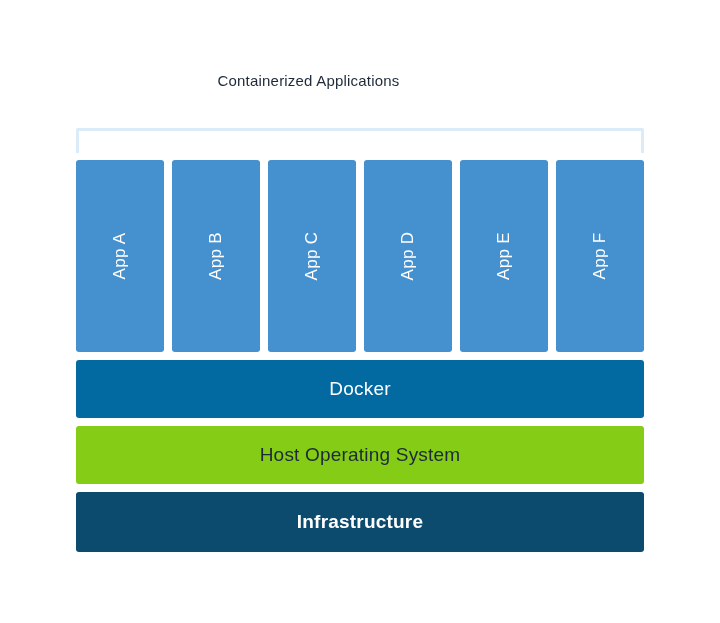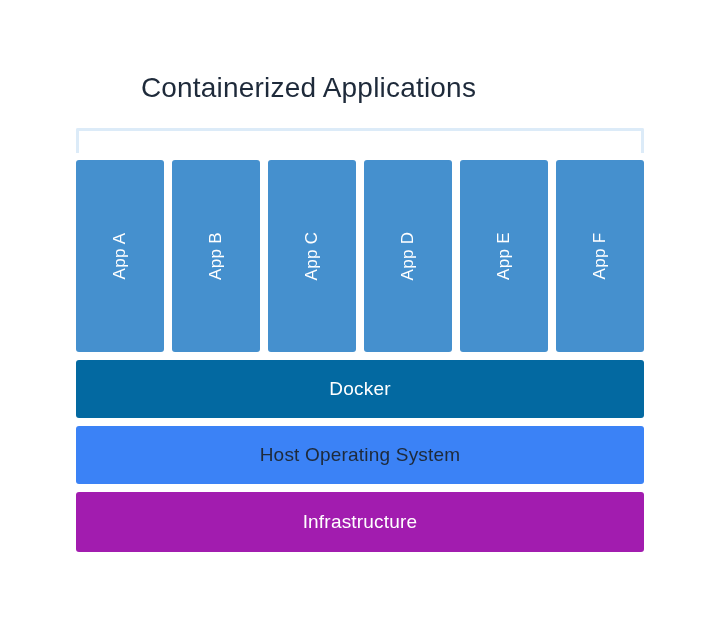--- a/index.html
+++ b/index.html
@@ -22,21 +22,21 @@
     background: #FFFFFF;
   }
 
   
   .diagram-title {
     position: absolute;
     left: 0;
     top: 72px;
     width: 617px;
     text-align: center;
-    font-size: 28px;
+    font-size: 15px;
     letter-spacing: 0.2px;
     color: #1E2A3A;
     font-family: "Liberation Sans", sans-serif;
     font-weight: 400;
     white-space: nowrap;
   }
 
   
   .bracket {
     position: absolute;
@@ -101,28 +101,29 @@
     letter-spacing: 0.2px;
     white-space: nowrap;
   }
 
   .layer-docker {
     background: #0369a1;
     color: #FFFFFF;
   }
 
   .layer-hostos {
-    background: #3b82f6;
+    background: #84cc16;
     color: #1E2A3A;
   }
 
   .layer-infrastructure {
-    background: #a21caf;
+    background: #0c4a6e;
     color: #FFFFFF;
     height: 60px;
+    font-weight: bold;
   }
 </style>
 </head>
 <body>
 
 <div id="diagram-root">
 
   <div class="diagram-title">Containerized Applications</div>
 
   <div class="bracket"></div>

